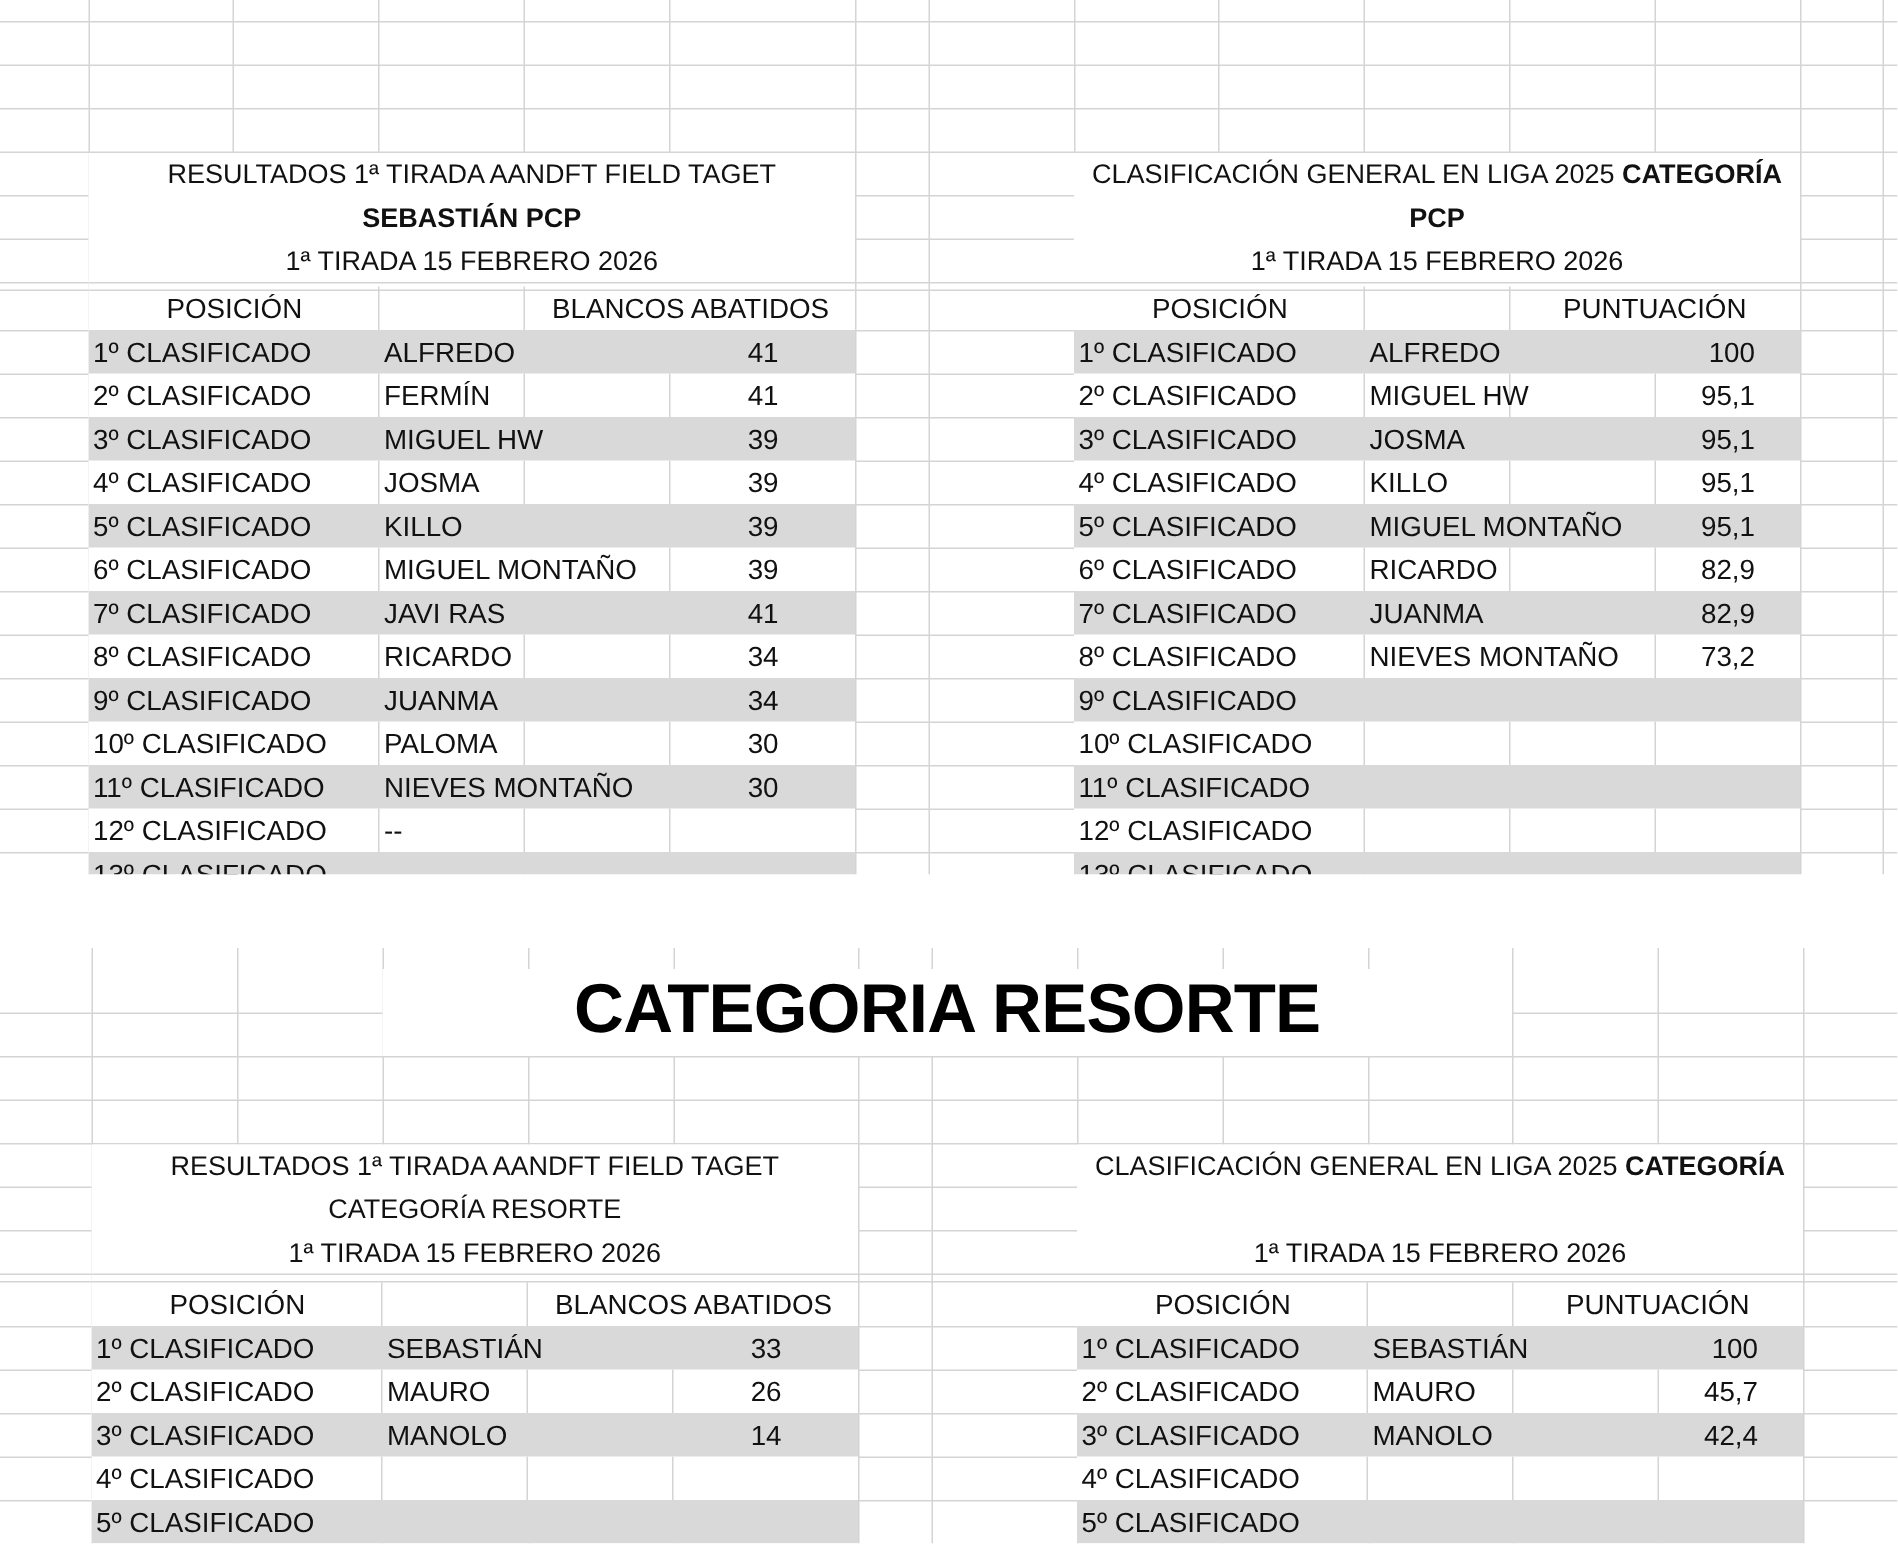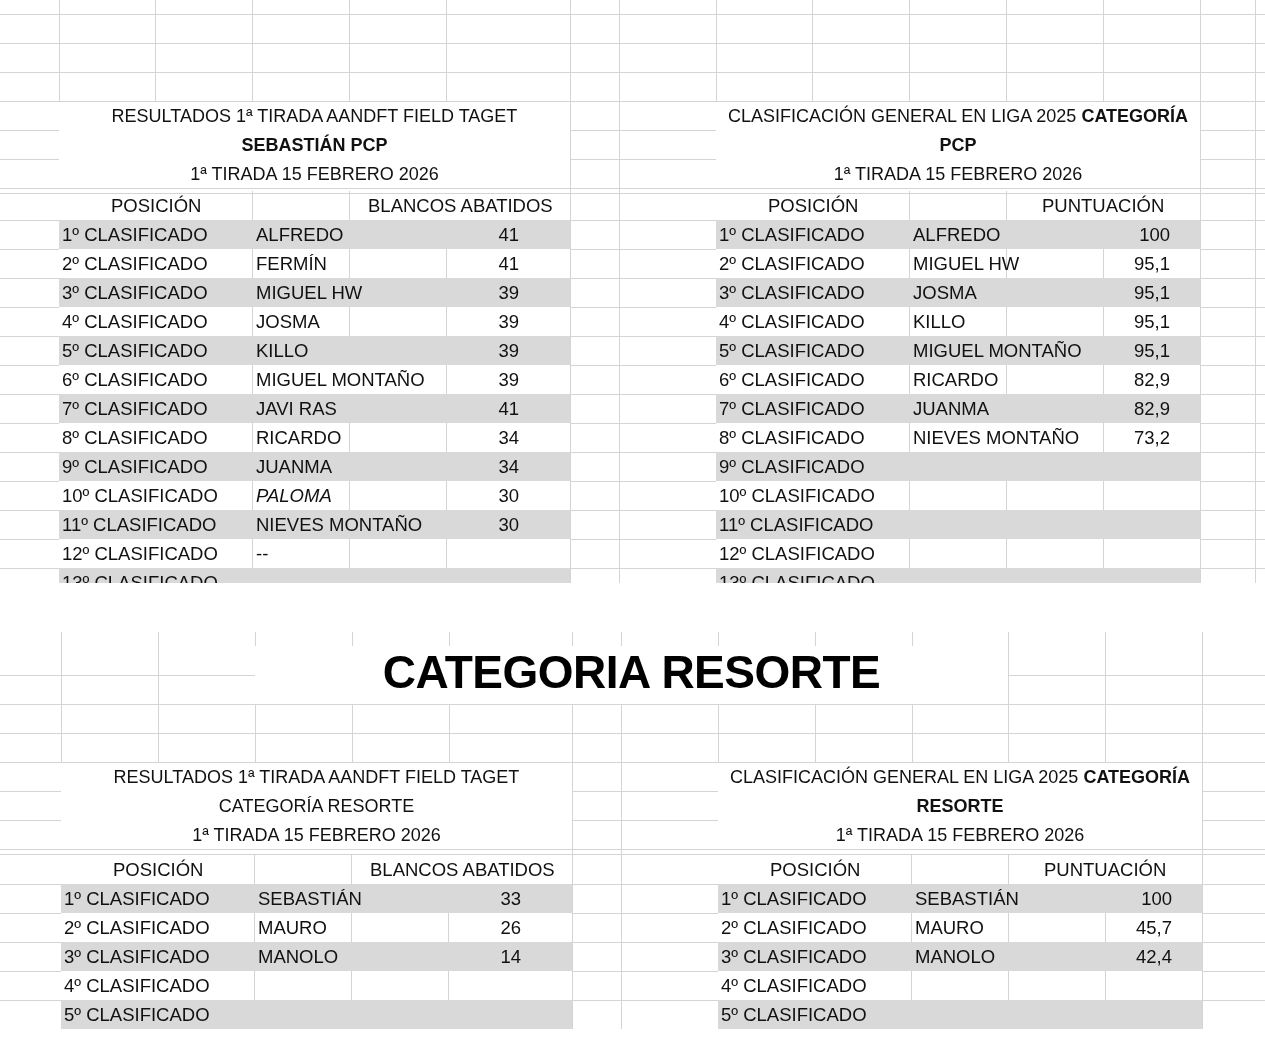--- a/index.html
+++ b/index.html
@@ -128,21 +128,21 @@
         <div class="row shade" style="top: 232px;">
           <span class="c" style="left: 3px;">9º CLASIFICADO</span>
           <span class="c" style="left: 197px;">JUANMA</span>
           <span class="c" style="right: 51px; text-align: right;">34</span>
         </div>
         <div class="row" style="top: 261px;">
           <span class="sep" style="left: 193px;"></span>
           <span class="sep" style="left: 290px;"></span>
           <span class="sep" style="left: 387px;"></span>
           <span class="c" style="left: 3px;">10º CLASIFICADO</span>
-          <span class="c" style="left: 197px; font-style: italic;">PALOMA</span>
+          <span class="c" style="left: 197px;">PALOMA</span>
           <span class="c" style="right: 51px; text-align: right;">30</span>
         </div>
         <div class="row shade" style="top: 290px;">
           <span class="c" style="left: 3px;">11º CLASIFICADO</span>
           <span class="c" style="left: 197px;">NIEVES MONTAÑO</span>
           <span class="c" style="right: 51px; text-align: right;">30</span>
         </div>
         <div class="row" style="top: 319px;">
           <span class="sep" style="left: 193px;"></span>
           <span class="sep" style="left: 290px;"></span>
@@ -334,21 +334,20 @@
           <span class="c" style="left: 197px;"></span>
           <span class="c" style="right: 51px; text-align: right;"></span>
         </div>
       </div>
   </div>
 
   <div class="tbl" style="left:718px;top:131px;width:484px;height:266px;">
     <div class="hdr" style="top:0">
       <span>CLASIFICACIÓN GENERAL EN LIGA 2025 </span><b>CATEGORÍA</b>
     </div>
-    <div class="hdr" style="top:29px;font-weight:bold">RESORTE</div>
     <div class="hdr" style="top:58px">1ª TIRADA  15 FEBRERO 2026</div>
     <div style="position:absolute;left:0;right:0;top:86px;height:1px;background:#d4d4d4"></div>
     <div style="position:absolute;left:0;right:0;top:91px;height:1px;background:#d4d4d4"></div>
     <div class="colhdr" style="top:92px">
       <span class="c" style="left:52px">POSICIÓN</span>
       <span class="c" style="left:326px">PUNTUACIÓN</span>
       <span style="left:193px;top:0;position:absolute;width:1px;height:29px;background:#d4d4d4"></span>
       <span style="left:290px;top:0;position:absolute;width:1px;height:29px;background:#d4d4d4"></span>
     </div>
     <div id="resorte-league-rows" style="position:absolute;left:0;right:0;top:121px;height:145px;overflow:hidden;">

